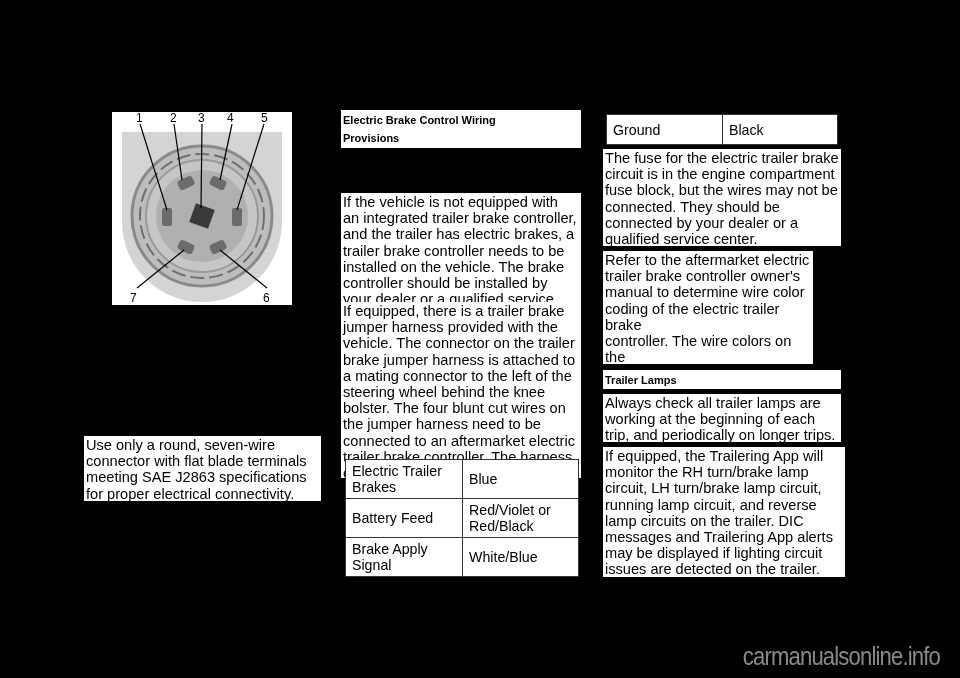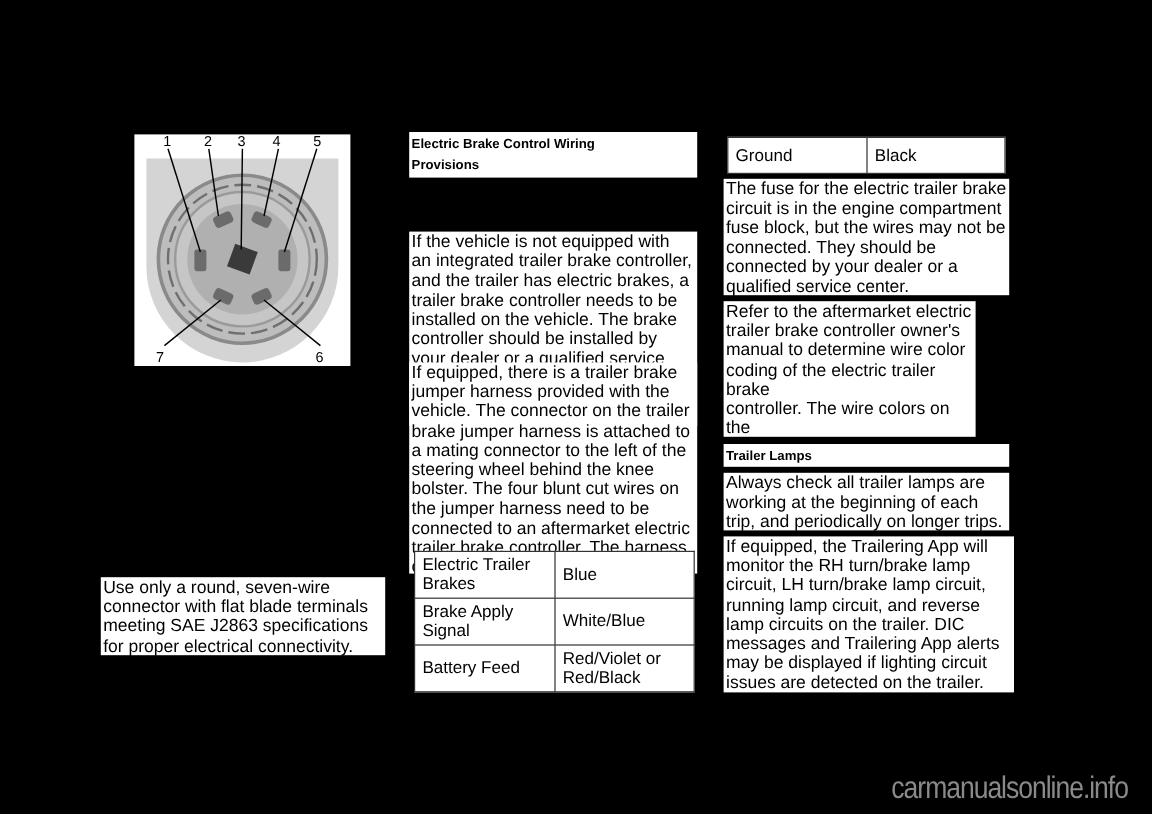--- a/index.html
+++ b/index.html
@@ -45,21 +45,21 @@
       <text x="58" y="10">2</text>
       <text x="86" y="10">3</text>
       <text x="115" y="10">4</text>
       <text x="149" y="10">5</text>
       <text x="151" y="190">6</text>
       <text x="18" y="190">7</text>
     </g>
   </svg>
 </div>
 
-<div class="box para" style="left:84px; top:436px; width:237px; height:65px;margin-top:45px;">Use only a round, seven-wire
+<div class="box para" style="left:84px; top:436px; width:237px; height:65px;">Use only a round, seven-wire
 connector with flat blade terminals
 meeting SAE J2863 specifications
 for proper electrical connectivity.</div>
 
 <div class="box heading" style="left:341px; top:110px; width:240px; height:38px; white-space:pre-line;">Electric Brake Control Wiring
 Provisions</div>
 <div class="box para" style="left:341px; top:151px; width:240px; height:162px;margin-top:42px;">If the vehicle is not equipped with
 an integrated trailer brake controller,
 and the trailer has electric brakes, a
 trailer brake controller needs to be
@@ -79,28 +79,28 @@
 trailer brake controller. The harness
 contains the following circuits:</div>
 <table class="circuits" style="left:345px; top:459px; width:234px;">
   <tbody>
     <tr style="height:39px;margin-top:23px;">
       <td style="width:104px; white-space:pre-line;">Electric Trailer
 Brakes</td>
       <td style="white-space:pre-line;">Blue</td>
     </tr>
     <tr style="height:39px;">
+      <td style="white-space:pre-line;">Battery Feed</td>
+      <td style="white-space:pre-line;">Red/Violet or
+Red/Black</td>
+    </tr>
+    <tr style="height:39px;">
       <td style="white-space:pre-line;">Brake Apply
 Signal</td>
       <td style="white-space:pre-line;">White/Blue</td>
-    </tr>
-    <tr style="height:39px;">
-      <td style="white-space:pre-line;">Battery Feed</td>
-      <td style="white-space:pre-line;">Red/Violet or
-Red/Black</td>
     </tr>
   </tbody>
 </table>
 
 <table class="circuits" style="left:606px; top:114px; width:232px;">
   <tbody>
     <tr style="height:30px;margin-left:12px;">
       <td style="width:103px;">Ground</td>
       <td>Black</td>
     </tr>

